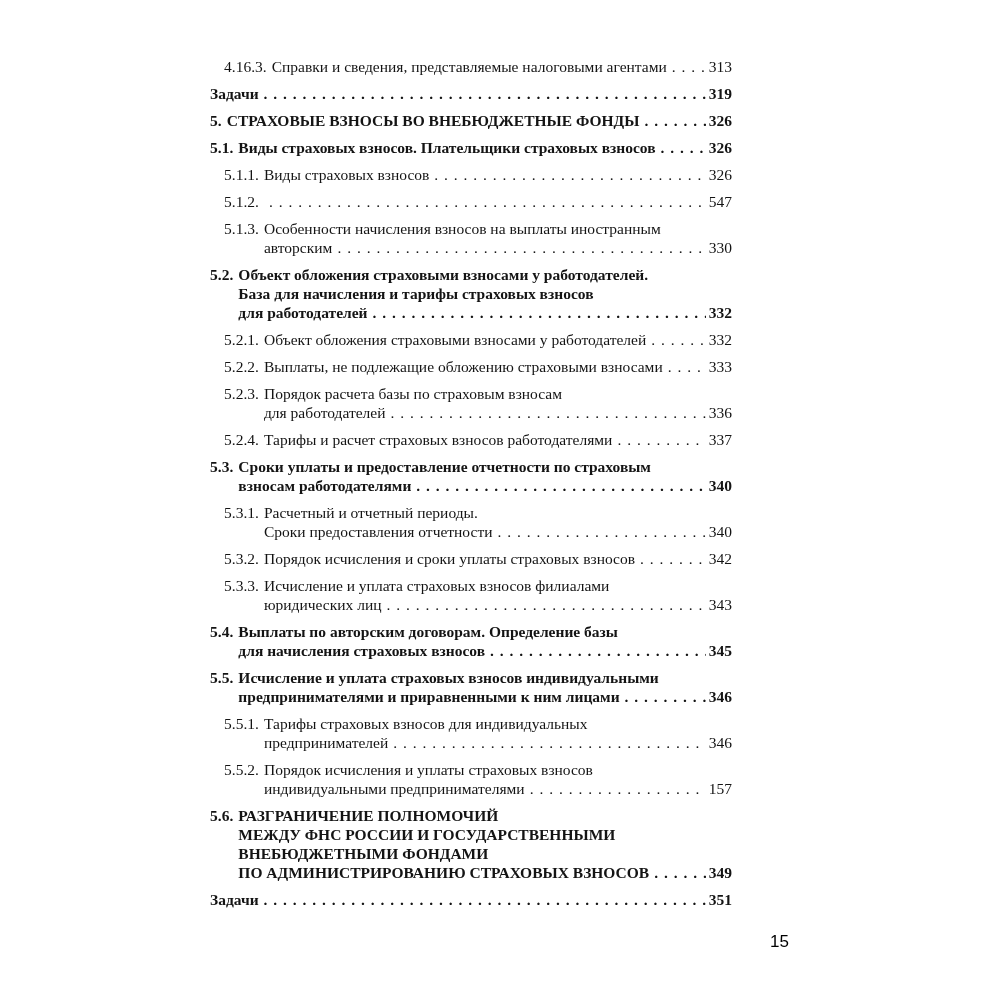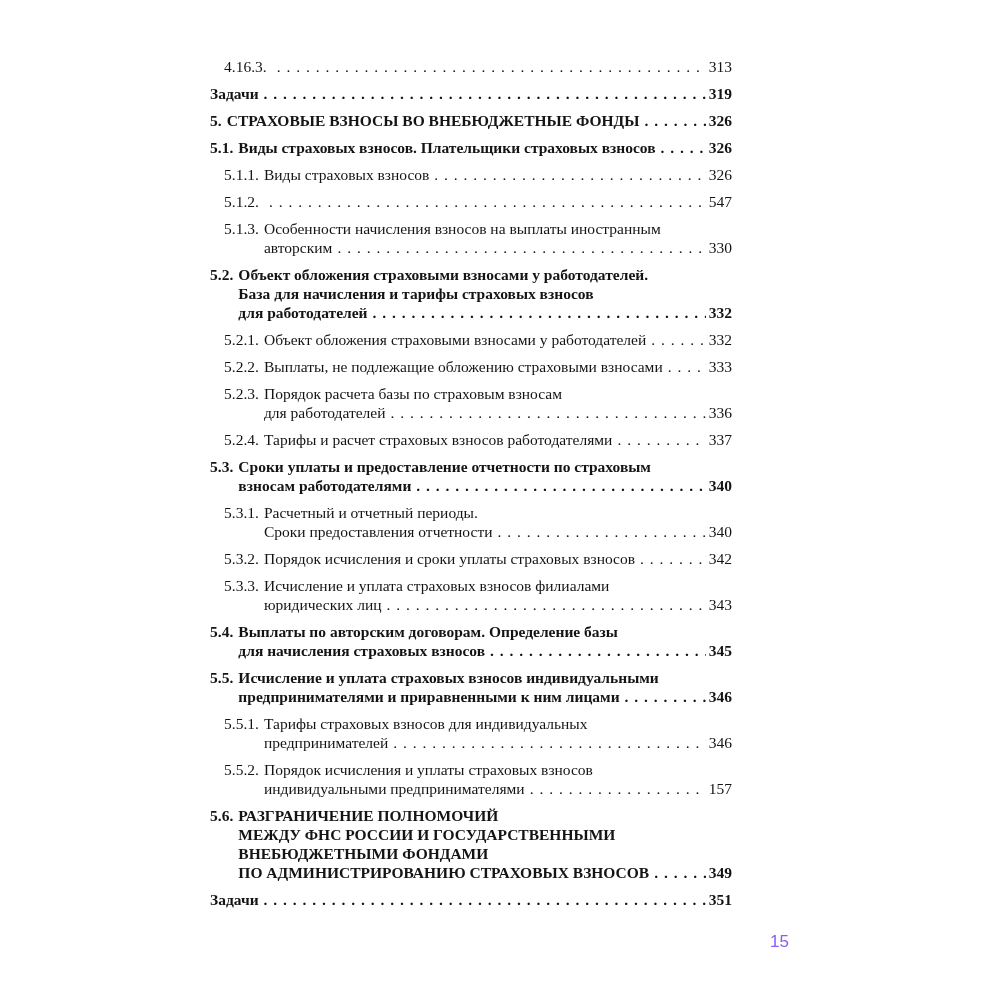--- a/index.html
+++ b/index.html
@@ -64,32 +64,33 @@
     flex: 0 0 auto;
     white-space: nowrap;
   }
   .page-number {
     position: absolute;
     left: 770px;
     top: 932px;
     font-family: "Liberation Sans", sans-serif;
     font-size: 17px;
     font-weight: 500;
-    color: #8b5cf6;
+    color: #000000;
   }
 </style>
 </head>
 <body>
 
 <div class="page">
   <div class="toc" id="toc">
       <div class="entry indent-1">
         <span class="num">4.16.3.</span>
         <div class="body">
           <div class="line line-last">
+            <span class="txt">Справки и сведения, представляемые налоговыми агентами</span>
             <span class="leader"></span>
             <span class="pg">313</span>
           </div>
         </div>
       </div>
       <div class="entry bold">
         <div class="body">
           <div class="line line-last">
             <span class="txt">Задачи</span>
             <span class="leader"></span>

